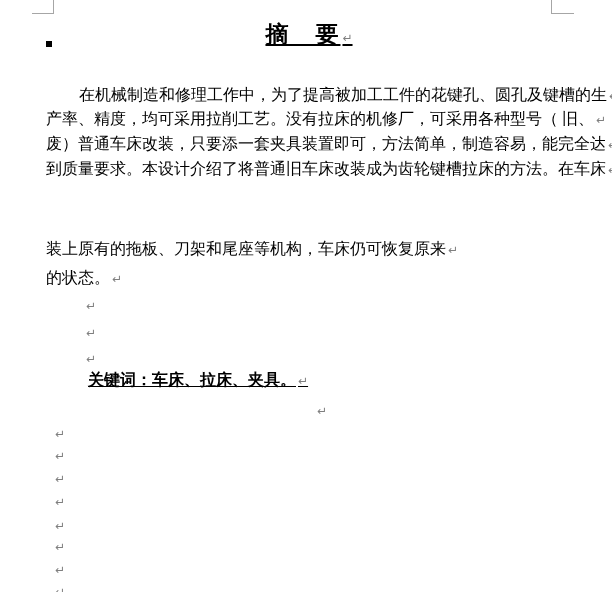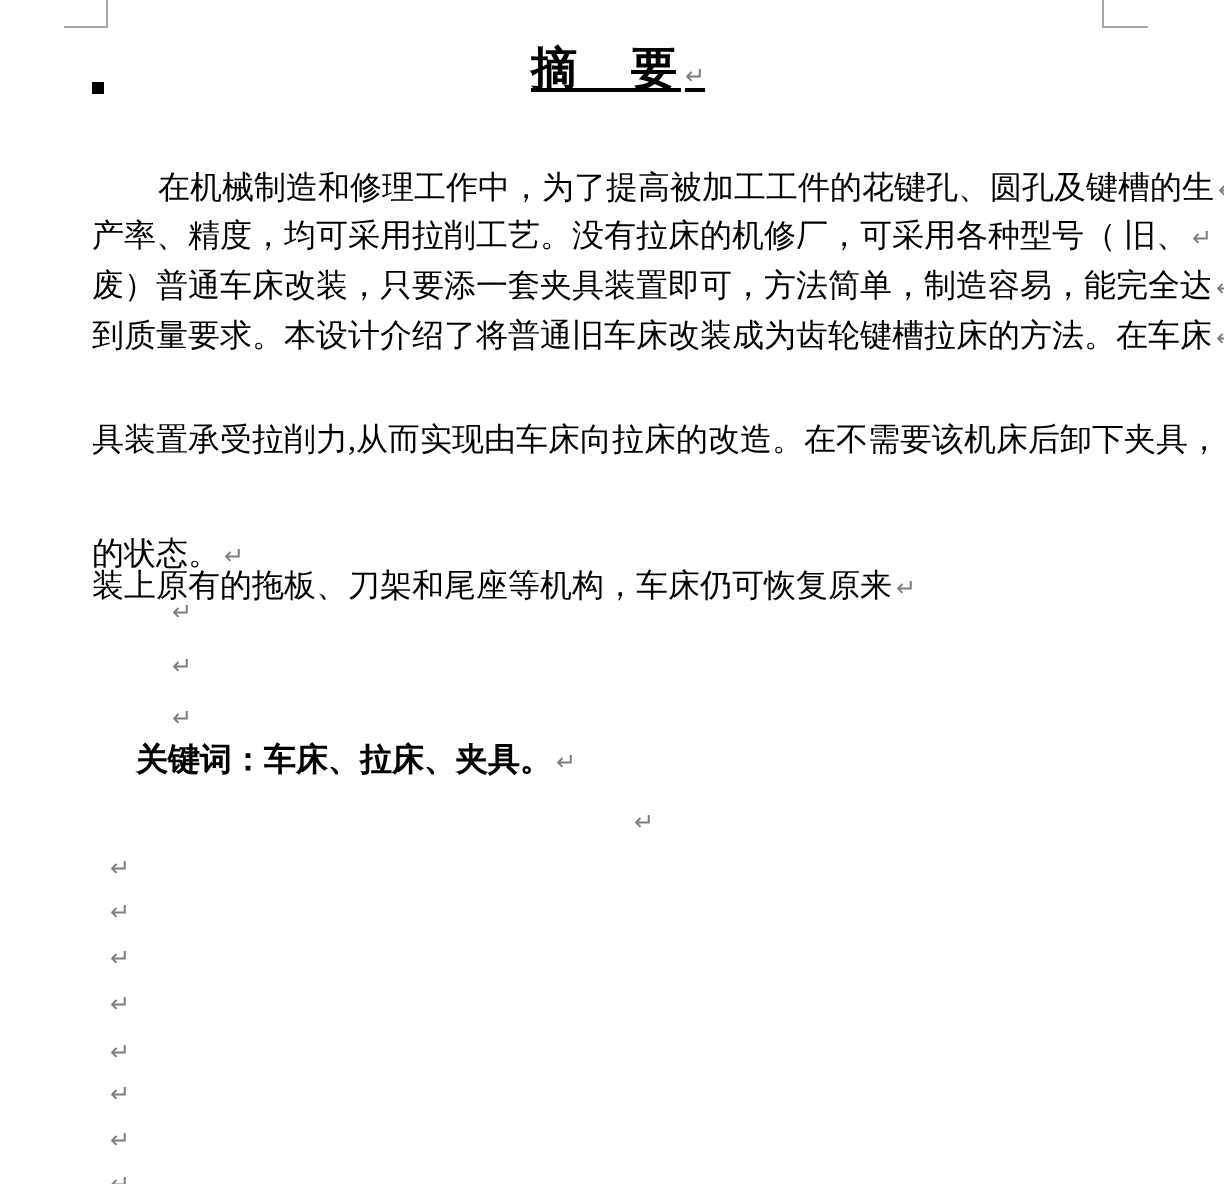--- a/index.html
+++ b/index.html
@@ -30,25 +30,25 @@
     color:#7f7f7f;font-size:12px;font-weight:normal;
     font-family:"DejaVu Sans",sans-serif;
     letter-spacing:0;margin-left:2px;vertical-align:baseline;
   }
   .line{
     position:absolute;left:46px;width:560px;
     font-size:16px;line-height:18px;white-space:nowrap;
   }
   .indent{padding-left:33px;}
   .b1{top:86px;} .b2{top:110px;} .b3{top:135px;} .b4{top:160px;}
-  .b5{top:187px;} .b6{top:212px;} .b7{top:240px;margin-top:45px;} .b8{top:269px;}
+  .b5{top:187px;} .b6{top:212px;} .b7{top:240px;} .b8{top:269px;}
 
   .kw{
-    position:absolute;left:68px;top:370px;
-    font-size:16px;font-weight:bold;white-space:nowrap;
+    position:absolute;left:88px;top:370px;
+    font-size:16px;font-weight:bold;white-space:nowrap;text-decoration:underline;
   }
   .abs{position:absolute;}
 </style>
 </head>
 <body>
 
 <div class="page">
 
   <div class="cropmark cm-tl-v"></div>
   <div class="cropmark cm-tl-h"></div>
@@ -61,21 +61,20 @@
 
   <div class="line b1 indent"><span>在机械制造和修理工作中，为了提高被加工工件的花键孔、圆孔及键槽的生</span><span class="pmark">↵</span></div>
 
   <div class="line b2"><span>产率、精度，均可采用拉削工艺。没有拉床的机修厂，可采用各种型号（ 旧、</span><span class="pmark">↵</span></div>
 
   <div class="line b3"><span>废）普通车床改装，只要添一套夹具装置即可，方法简单，制造容易，能完全达</span><span class="pmark">↵</span></div>
 
   <div class="line b4"><span>到质量要求。本设计介绍了将普通旧车床改装成为齿轮键槽拉床的方法。在车床</span><span class="pmark">↵</span></div>
 
 
-  <div class="line b6"><span>具装置承受拉削力,从而实现由车床向拉床的改造。在不需要该机床后卸下夹具，</span></div>
 
   <div class="line b7"><span>装上原有的拖板、刀架和尾座等机构，车床仍可恢复原来</span><span class="pmark">↵</span></div>
 
   <div class="line b8"><span>的状态。</span><span class="pmark">↵</span></div>
 
   <span class="pmark abs" style="left:84px;top:299px">↵</span>
   <span class="pmark abs" style="left:84px;top:326px">↵</span>
   <span class="pmark abs" style="left:84px;top:352px">↵</span>
 
   <div class="kw"><span>关键词：车床、拉床、夹具。</span><span class="pmark">↵</span></div>

